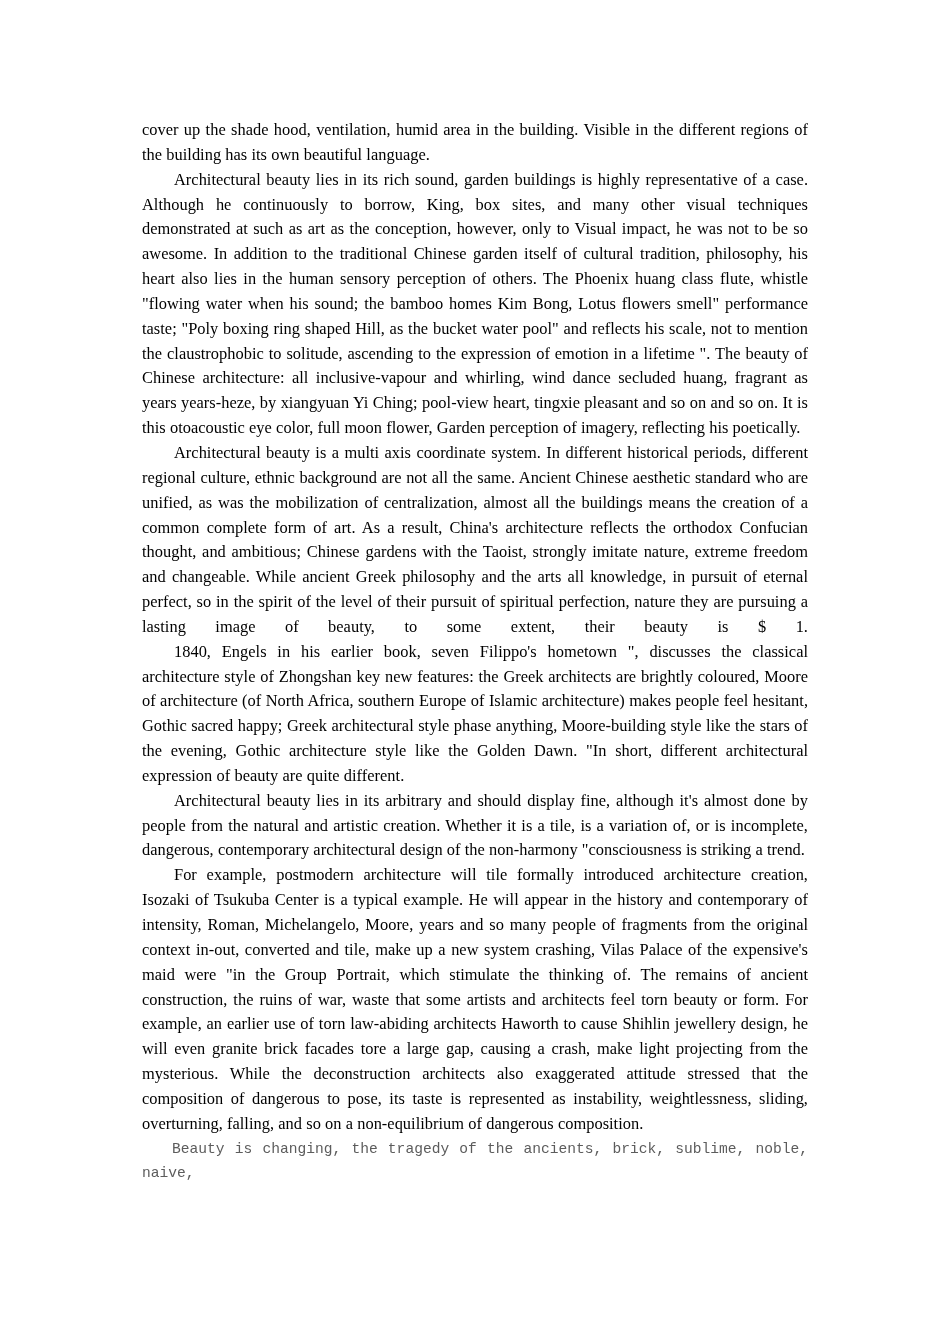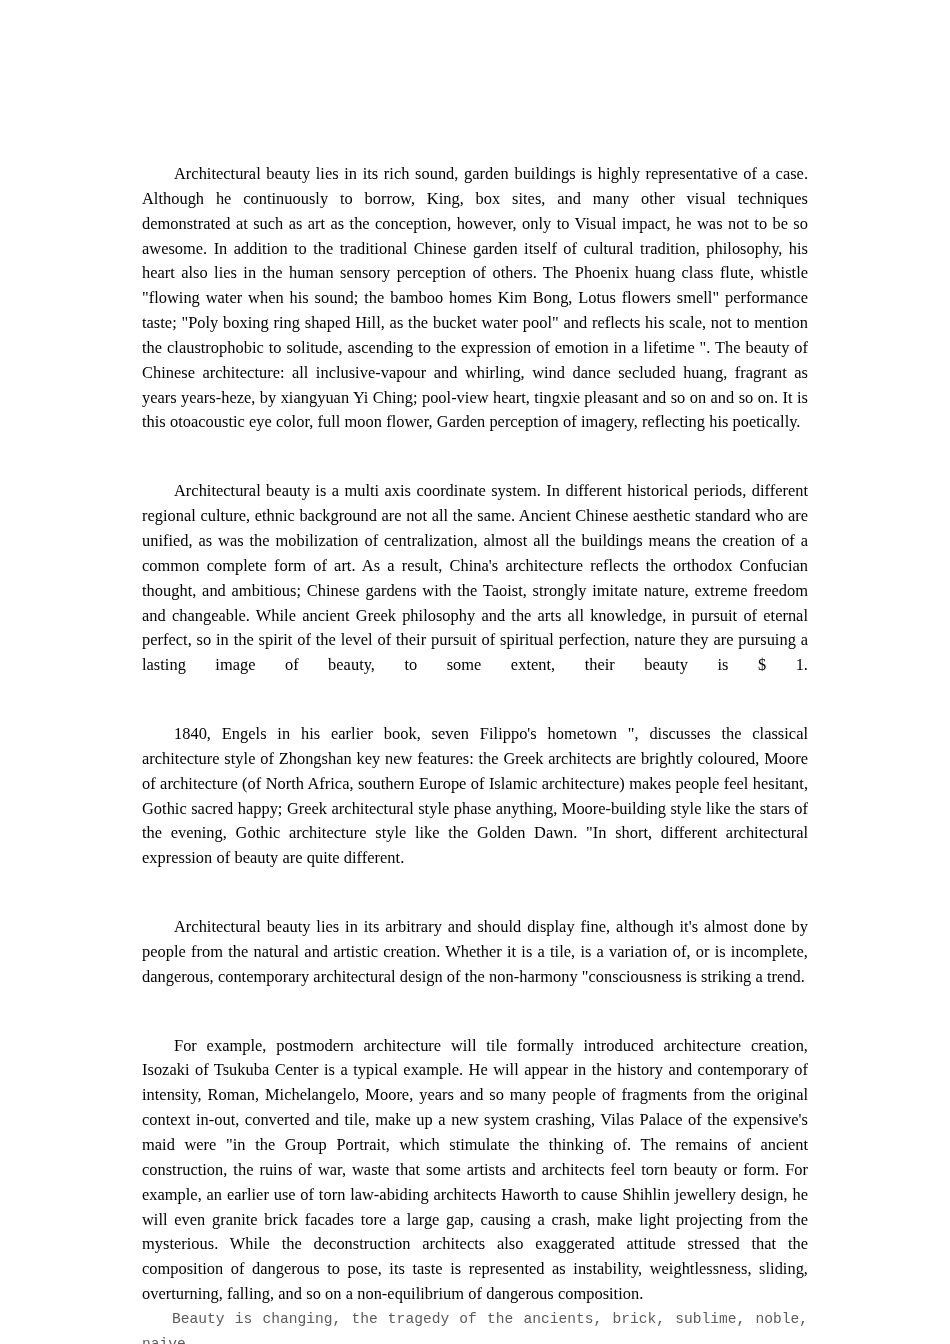--- a/index.html
+++ b/index.html
@@ -43,21 +43,20 @@
     text-align: justify;
     text-justify: inter-word;
     text-indent: 0;
     letter-spacing: 0.02px;
     word-spacing: 0.1px;
     hyphens: none;
   }
 
   p.body-para.indented {
     text-indent: 32px;
-    margin-top: 44px;
   }
 
   
   p.body-para.justify-last {
     text-align-last: justify;
   }
 
   p.mono-para {
     margin: 0;
     padding: 0;
@@ -70,20 +69,21 @@
     text-indent: 30px;
     white-space: normal;
   }
 </style>
 </head>
 <body>
 
 <div id="page">
   <div id="text-column">
 
+    <p class="body-para">cover up the shade hood, ventilation, humid area in the building. Visible in the different regions of the building has its own beautiful language.</p>
 
     <p class="body-para indented">Architectural beauty lies in its rich sound, garden buildings is highly representative of a case. Although he continuously to borrow, King, box sites, and many other visual techniques demonstrated at such as art as the conception, however, only to Visual impact, he was not to be so awesome. In addition to the traditional Chinese garden itself of cultural tradition, philosophy, his heart also lies in the human sensory perception of others. The Phoenix huang class flute, whistle "flowing water when his sound; the bamboo homes Kim Bong, Lotus flowers smell" performance taste; "Poly boxing ring shaped Hill, as the bucket water pool" and reflects his scale, not to mention the claustrophobic to solitude, ascending to the expression of emotion in a lifetime ". The beauty of Chinese architecture: all inclusive-vapour and whirling, wind dance secluded huang, fragrant as years years-heze, by xiangyuan Yi Ching; pool-view heart, tingxie pleasant and so on and so on. It is this otoacoustic eye color, full moon flower, Garden perception of imagery, reflecting his poetically.</p>
 
     <p class="body-para indented justify-last">Architectural beauty is a multi axis coordinate system. In different historical periods, different regional culture, ethnic background are not all the same. Ancient Chinese aesthetic standard who are unified, as was the mobilization of centralization, almost all the buildings means the creation of a common complete form of art. As a result, China's architecture reflects the orthodox Confucian thought, and ambitious; Chinese gardens with the Taoist, strongly imitate nature, extreme freedom and changeable. While ancient Greek philosophy and the arts all knowledge, in pursuit of eternal perfect, so in the spirit of the level of their pursuit of spiritual perfection, nature they are pursuing a lasting image of beauty, to some extent, their beauty is $ 1.</p>
 
     <p class="body-para indented">1840, Engels in his earlier book, seven Filippo's hometown ", discusses the classical architecture style of Zhongshan key new features: the Greek architects are brightly coloured, Moore of architecture (of North Africa, southern Europe of Islamic architecture) makes people feel hesitant, Gothic sacred happy; Greek architectural style phase anything, Moore-building style like the stars of the evening, Gothic architecture style like the Golden Dawn. "In short, different architectural expression of beauty are quite different.</p>
 
     <p class="body-para indented">Architectural beauty lies in its arbitrary and should display fine, although it's almost done by people from the natural and artistic creation. Whether it is a tile, is a variation of, or is incomplete, dangerous, contemporary architectural design of the non-harmony "consciousness is striking a trend.</p>
 
     <p class="body-para indented">For example, postmodern architecture will tile formally introduced architecture creation, Isozaki of Tsukuba Center is a typical example. He will appear in the history and contemporary of intensity, Roman, Michelangelo, Moore, years and so many people of fragments from the original context in-out, converted and tile, make up a new system crashing, Vilas Palace of the expensive's maid were "in the Group Portrait, which stimulate the thinking of. The remains of ancient construction, the ruins of war, waste that some artists and architects feel torn beauty or form. For example, an earlier use of torn law-abiding architects Haworth to cause Shihlin jewellery design, he will even granite brick facades tore a large gap, causing a crash, make light projecting from the mysterious. While the deconstruction architects also exaggerated attitude stressed that the composition of dangerous to pose, its taste is represented as instability, weightlessness, sliding, overturning, falling, and so on a non-equilibrium of dangerous composition.</p>

